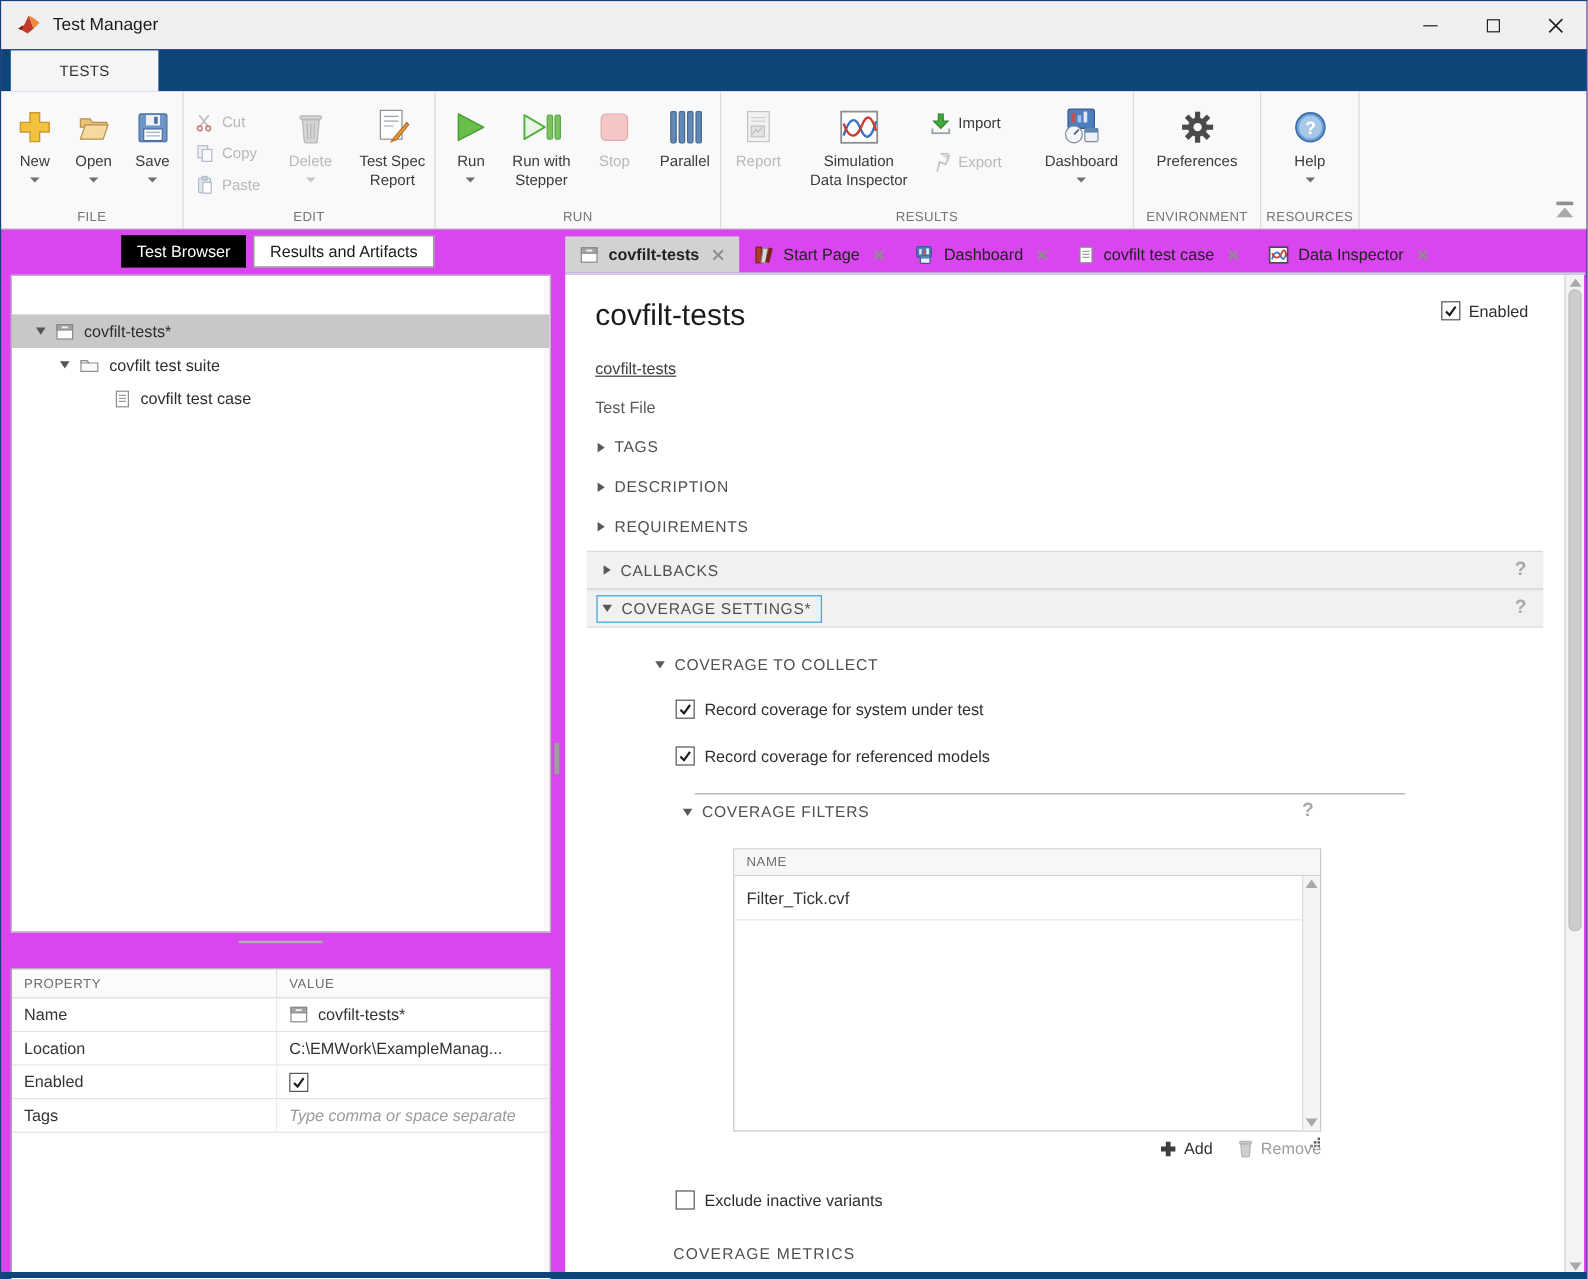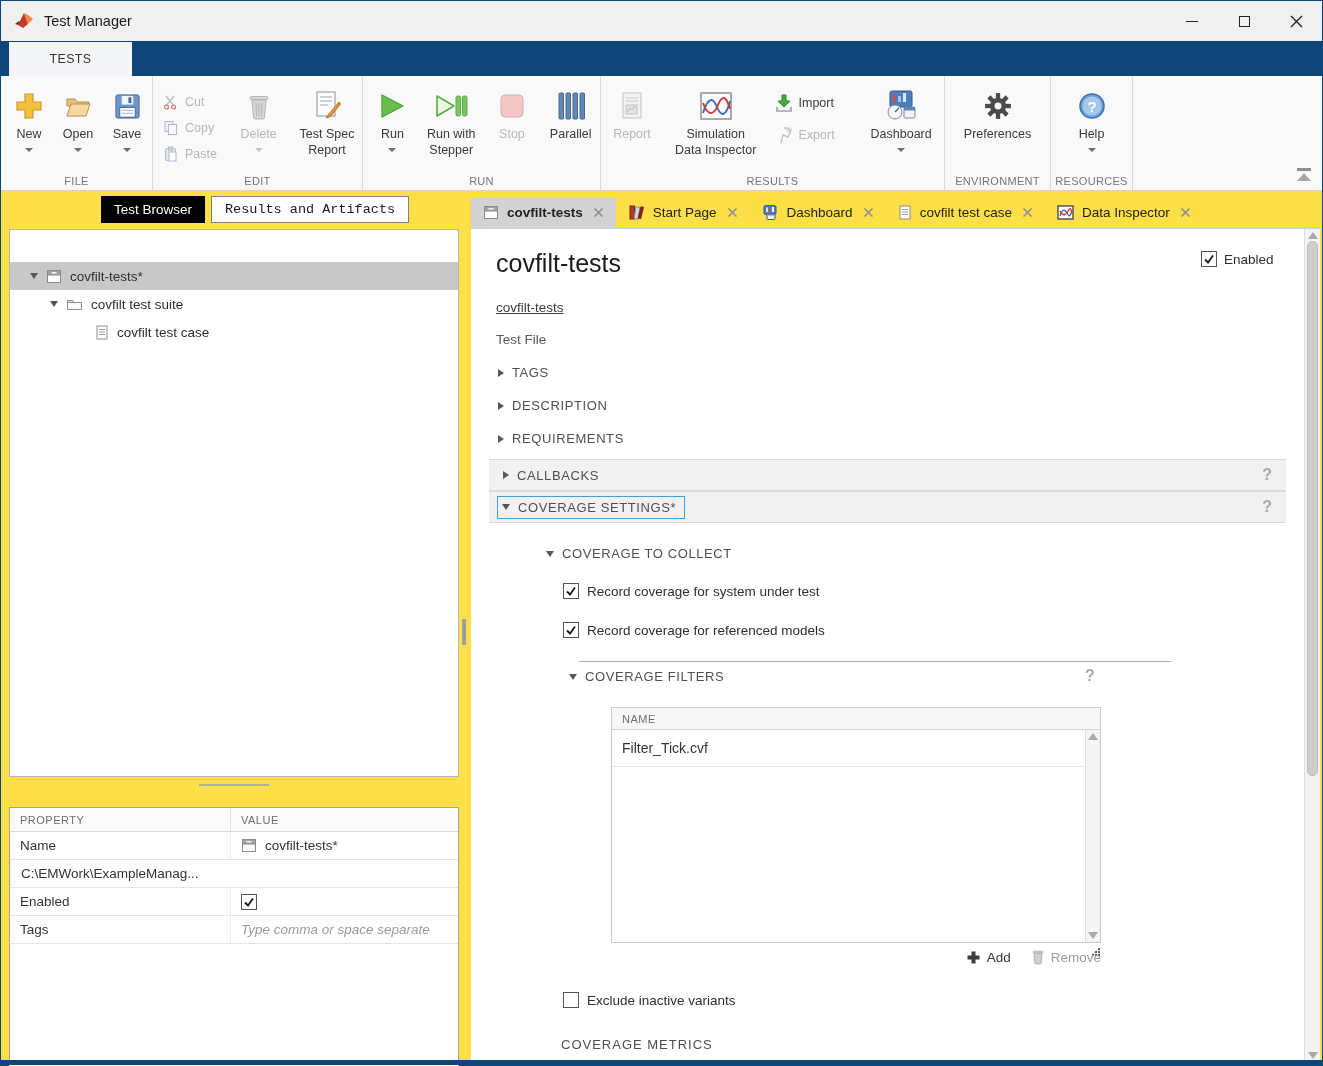--- a/index.html
+++ b/index.html
@@ -1,17 +1,17 @@
 <!DOCTYPE html>
 <html><head>
 <meta charset="utf-8">
 <style>
   * { margin:0; padding:0; box-sizing:border-box; }
   html,body { width:1323px; height:1066px; font-family:"Liberation Sans", sans-serif; background:#f0f0f0; overflow:hidden; }
-  .window { position:relative; width:1323px; height:1066px; background:#fde047; border:1px solid #0d4578; }
+  .window { position:relative; width:1323px; height:1066px; background:#d946ef; border:1px solid #0d4578; }
 
   
   .titlebar { position:absolute; left:0; top:0; width:100%; height:40px; background:#f0f0f0; display:flex; align-items:center; }
   .titlebar .app-title { font-size:14.5px; color:#1a1a1a; margin-left:10px; }
   .matlab-logo { margin-left:13px; width:20px; height:20px; }
   .win-controls { position:absolute; right:0; top:0; height:40px; display:flex; }
   .win-btn { width:52px; height:40px; display:flex; align-items:center; justify-content:center; }
   .min-glyph { width:12px; height:0; border-top:1.6px solid #222; }
   .max-glyph { width:11px; height:11px; border:1.6px solid #222; }
 
@@ -33,21 +33,21 @@
   .stack { display:flex; flex-direction:column; padding-top:12px; gap:10px; }
   .smallbtn { display:flex; align-items:center; gap:6px; font-size:12.5px; color:#3a3a3a; }
   .smallbtn.disabled { color:#b8b8b8; }
   .collapse-btn { position:absolute; right:8px; bottom:4px; width:20px; height:18px; display:flex; flex-direction:column; align-items:center; gap:2px; }
   .collapse-btn .bar { width:14px; height:3px; background:#8f8f8f; }
   .collapse-btn .tri { width:0; height:0; border-left:7px solid transparent; border-right:7px solid transparent; border-bottom:8px solid #a9a9a9; }
 
   
   .left-tab { position:absolute; top:195px; height:27px; display:flex; align-items:center; padding:0 13px; font-size:13.5px; }
   .left-tab.active { background:#000; color:#fff; }
-  .left-tab.inactive { background:#fff; color:#1a1a1a; border:1px solid #808080;font-family:Liberation Mono, monospace; }
+  .left-tab.inactive { background:#fff; color:#1a1a1a; border:1px solid #808080; }
   .browser-panel { position:absolute; left:8px; top:228px; width:450px; height:548px; background:#fff; border:1px solid #b6b6b6; }
   .filter-input { position:absolute; left:3px; top:3px; width:442px; height:25px; border:1px solid #8f8f8f; background:#fff; font-size:13.5px; font-family:"Liberation Sans", sans-serif; padding:0 7px; color:#333; }
   .filter-input::placeholder { color:#767676; opacity:1; }
   .tree { position:absolute; left:0; top:32px; width:448px; }
   .tree-row { height:28px; display:flex; align-items:center; font-size:13.5px; color:#2e2e2e; }
   .tree-row.selected { background:#c8c8c8; }
   .expander { width:0; height:0; border-left:4.5px solid transparent; border-right:4.5px solid transparent; border-top:6px solid #555; }
   .tree-ic { display:inline-flex; margin:0 8px 0 8px; }
 
   .h-splitter { position:absolute; left:8px; top:781px; width:450px; height:6px; display:flex; justify-content:center; align-items:center; }
@@ -452,20 +452,21 @@
             <svg width="16" height="15" viewBox="0 0 16 15">
               <rect x="1.5" y="1.5" width="13" height="12" fill="#fdfdfd" stroke="#8a8a8a"></rect>
               <rect x="1.5" y="1.5" width="13" height="4.5" fill="#a3a3a3" stroke="#8a8a8a"></rect>
               <rect x="5.5" y="3" width="5" height="1.6" fill="#efefef"></rect>
             </svg>
           </span>
         <span>covfilt-tests*</span>
       </div>
     </div>
     <div class="prop-row">
+      <div class="c1">Location</div>
       <div class="c2">C:\EMWork\ExampleManag...</div>
     </div>
     <div class="prop-row">
       <div class="c1">Enabled</div>
       <div class="c2">
         <span class="cb">
             <svg width="12" height="12" viewBox="0 0 12 12">
               <path d="M2 6.5 L5 9.5 L10 2.5" stroke="#1a1a1a" stroke-width="1.8" fill="none"></path>
             </svg>
           </span>

